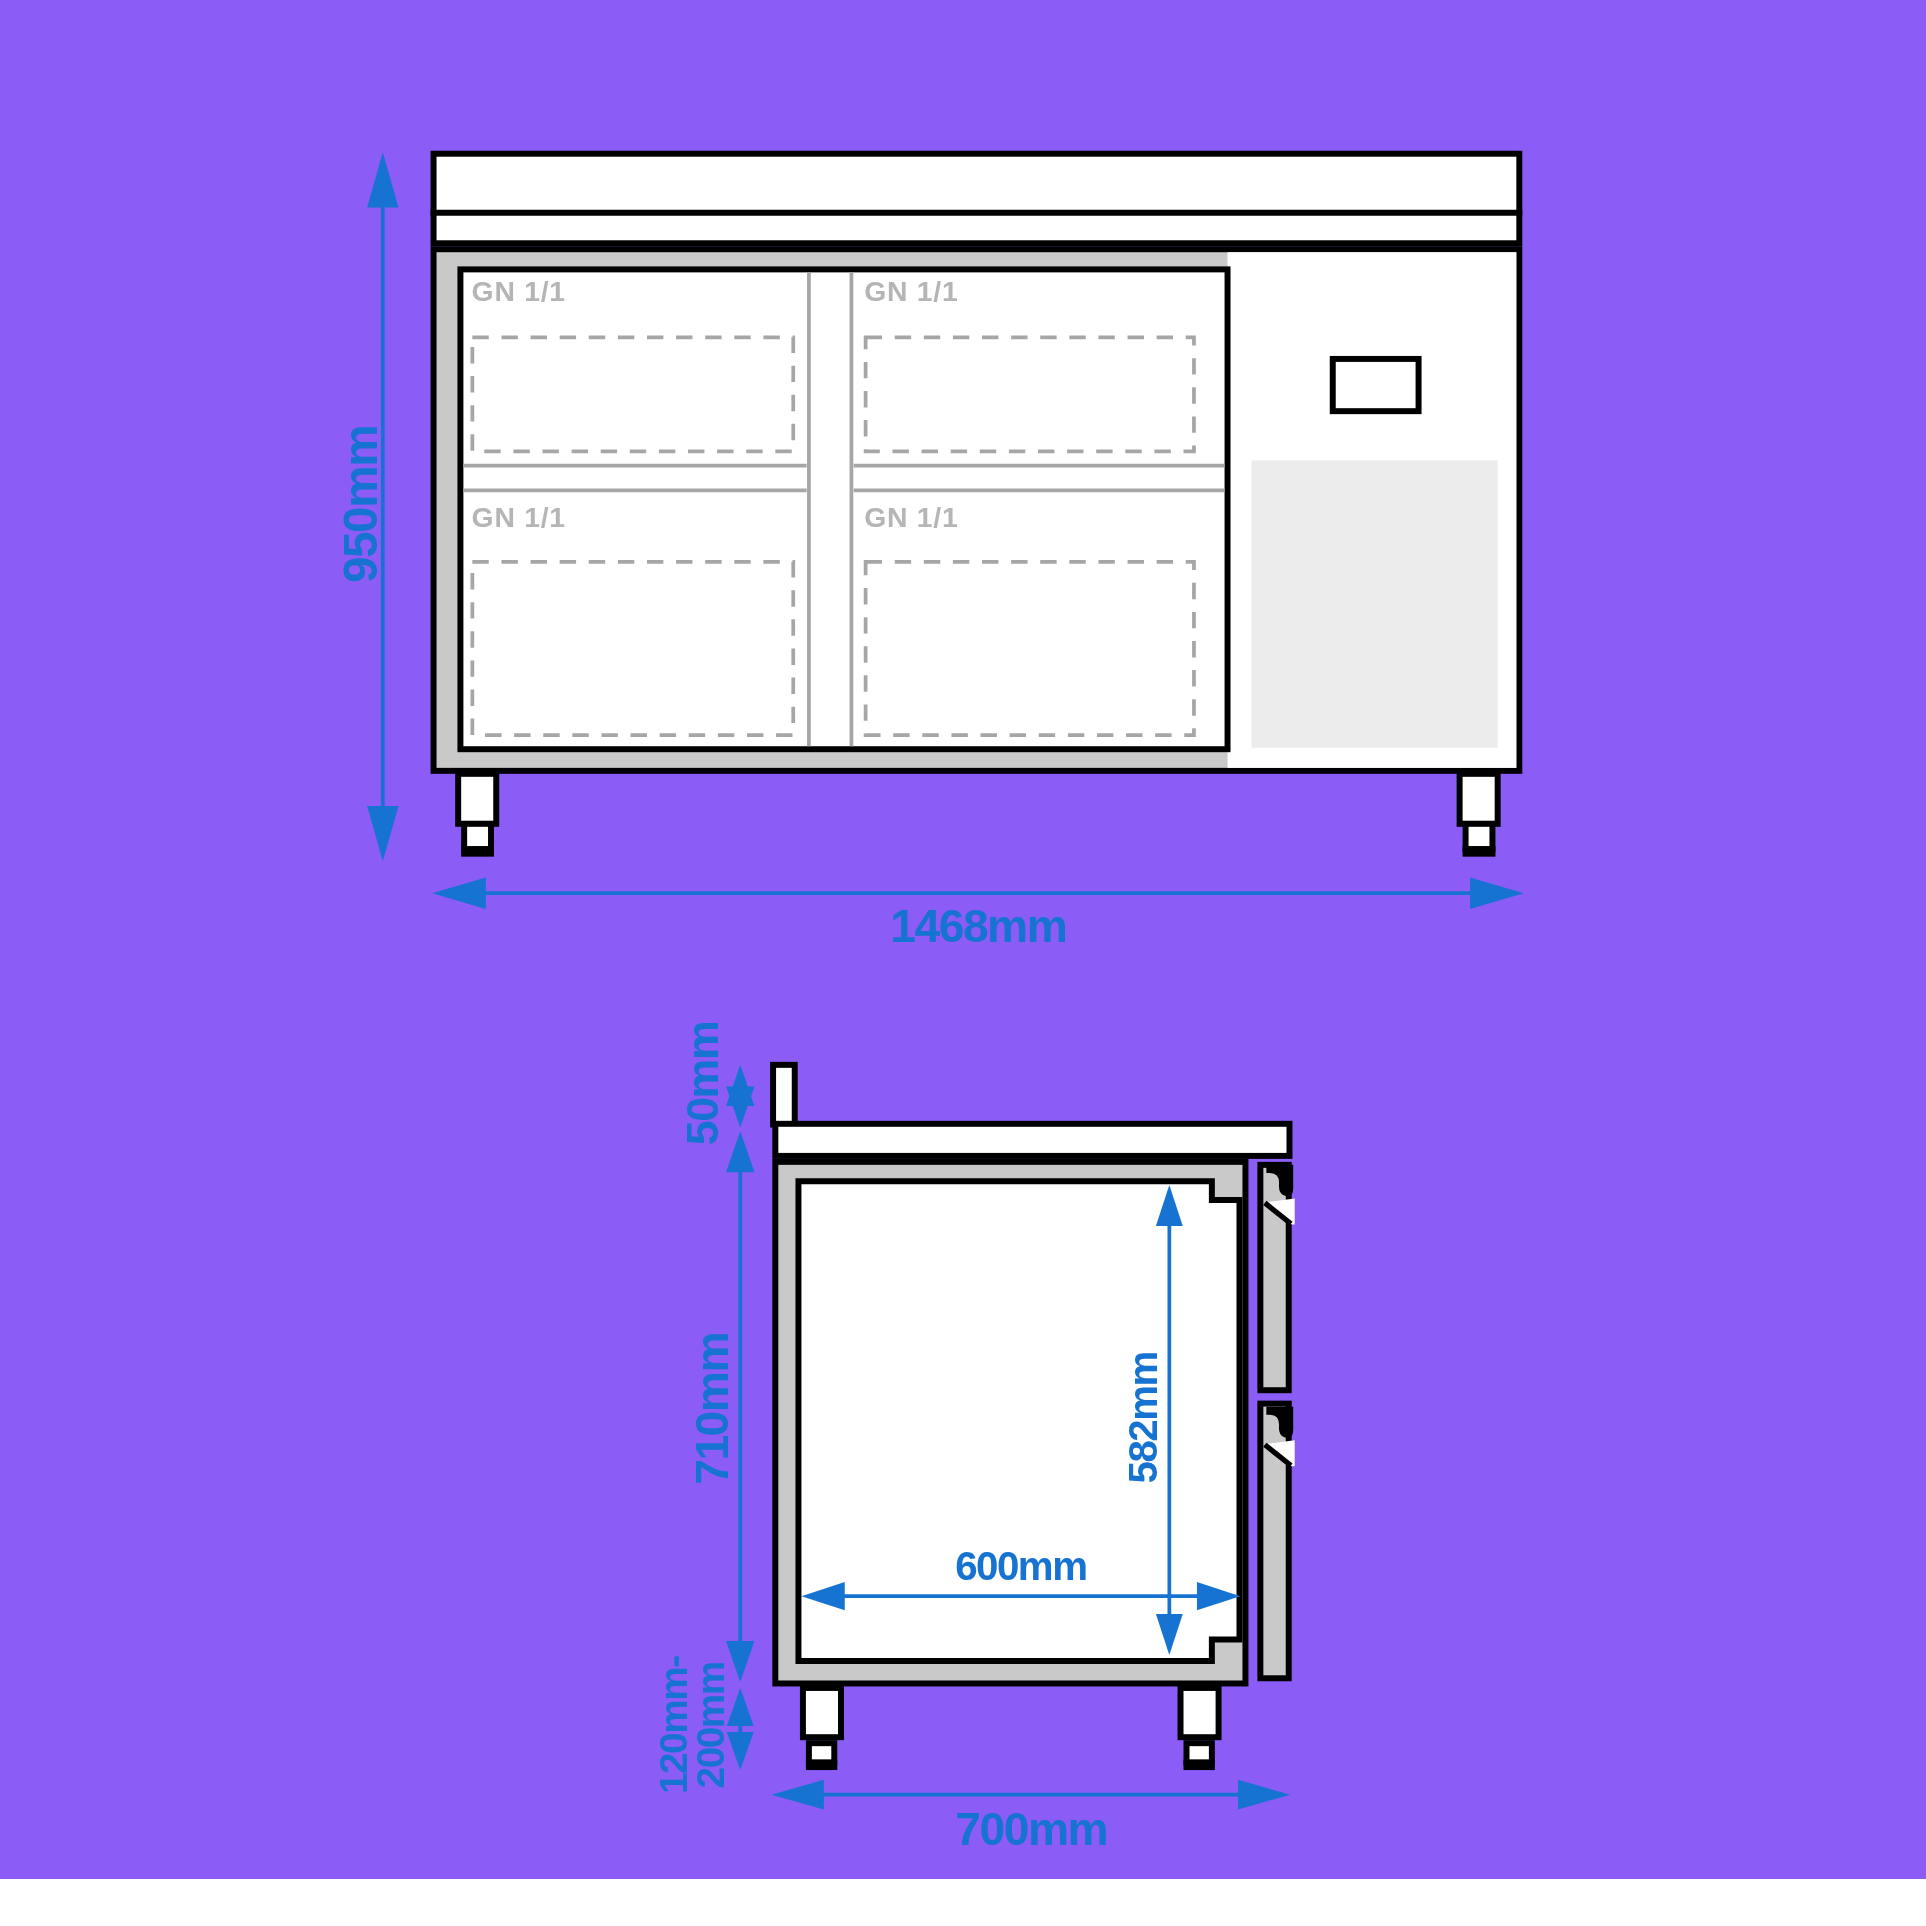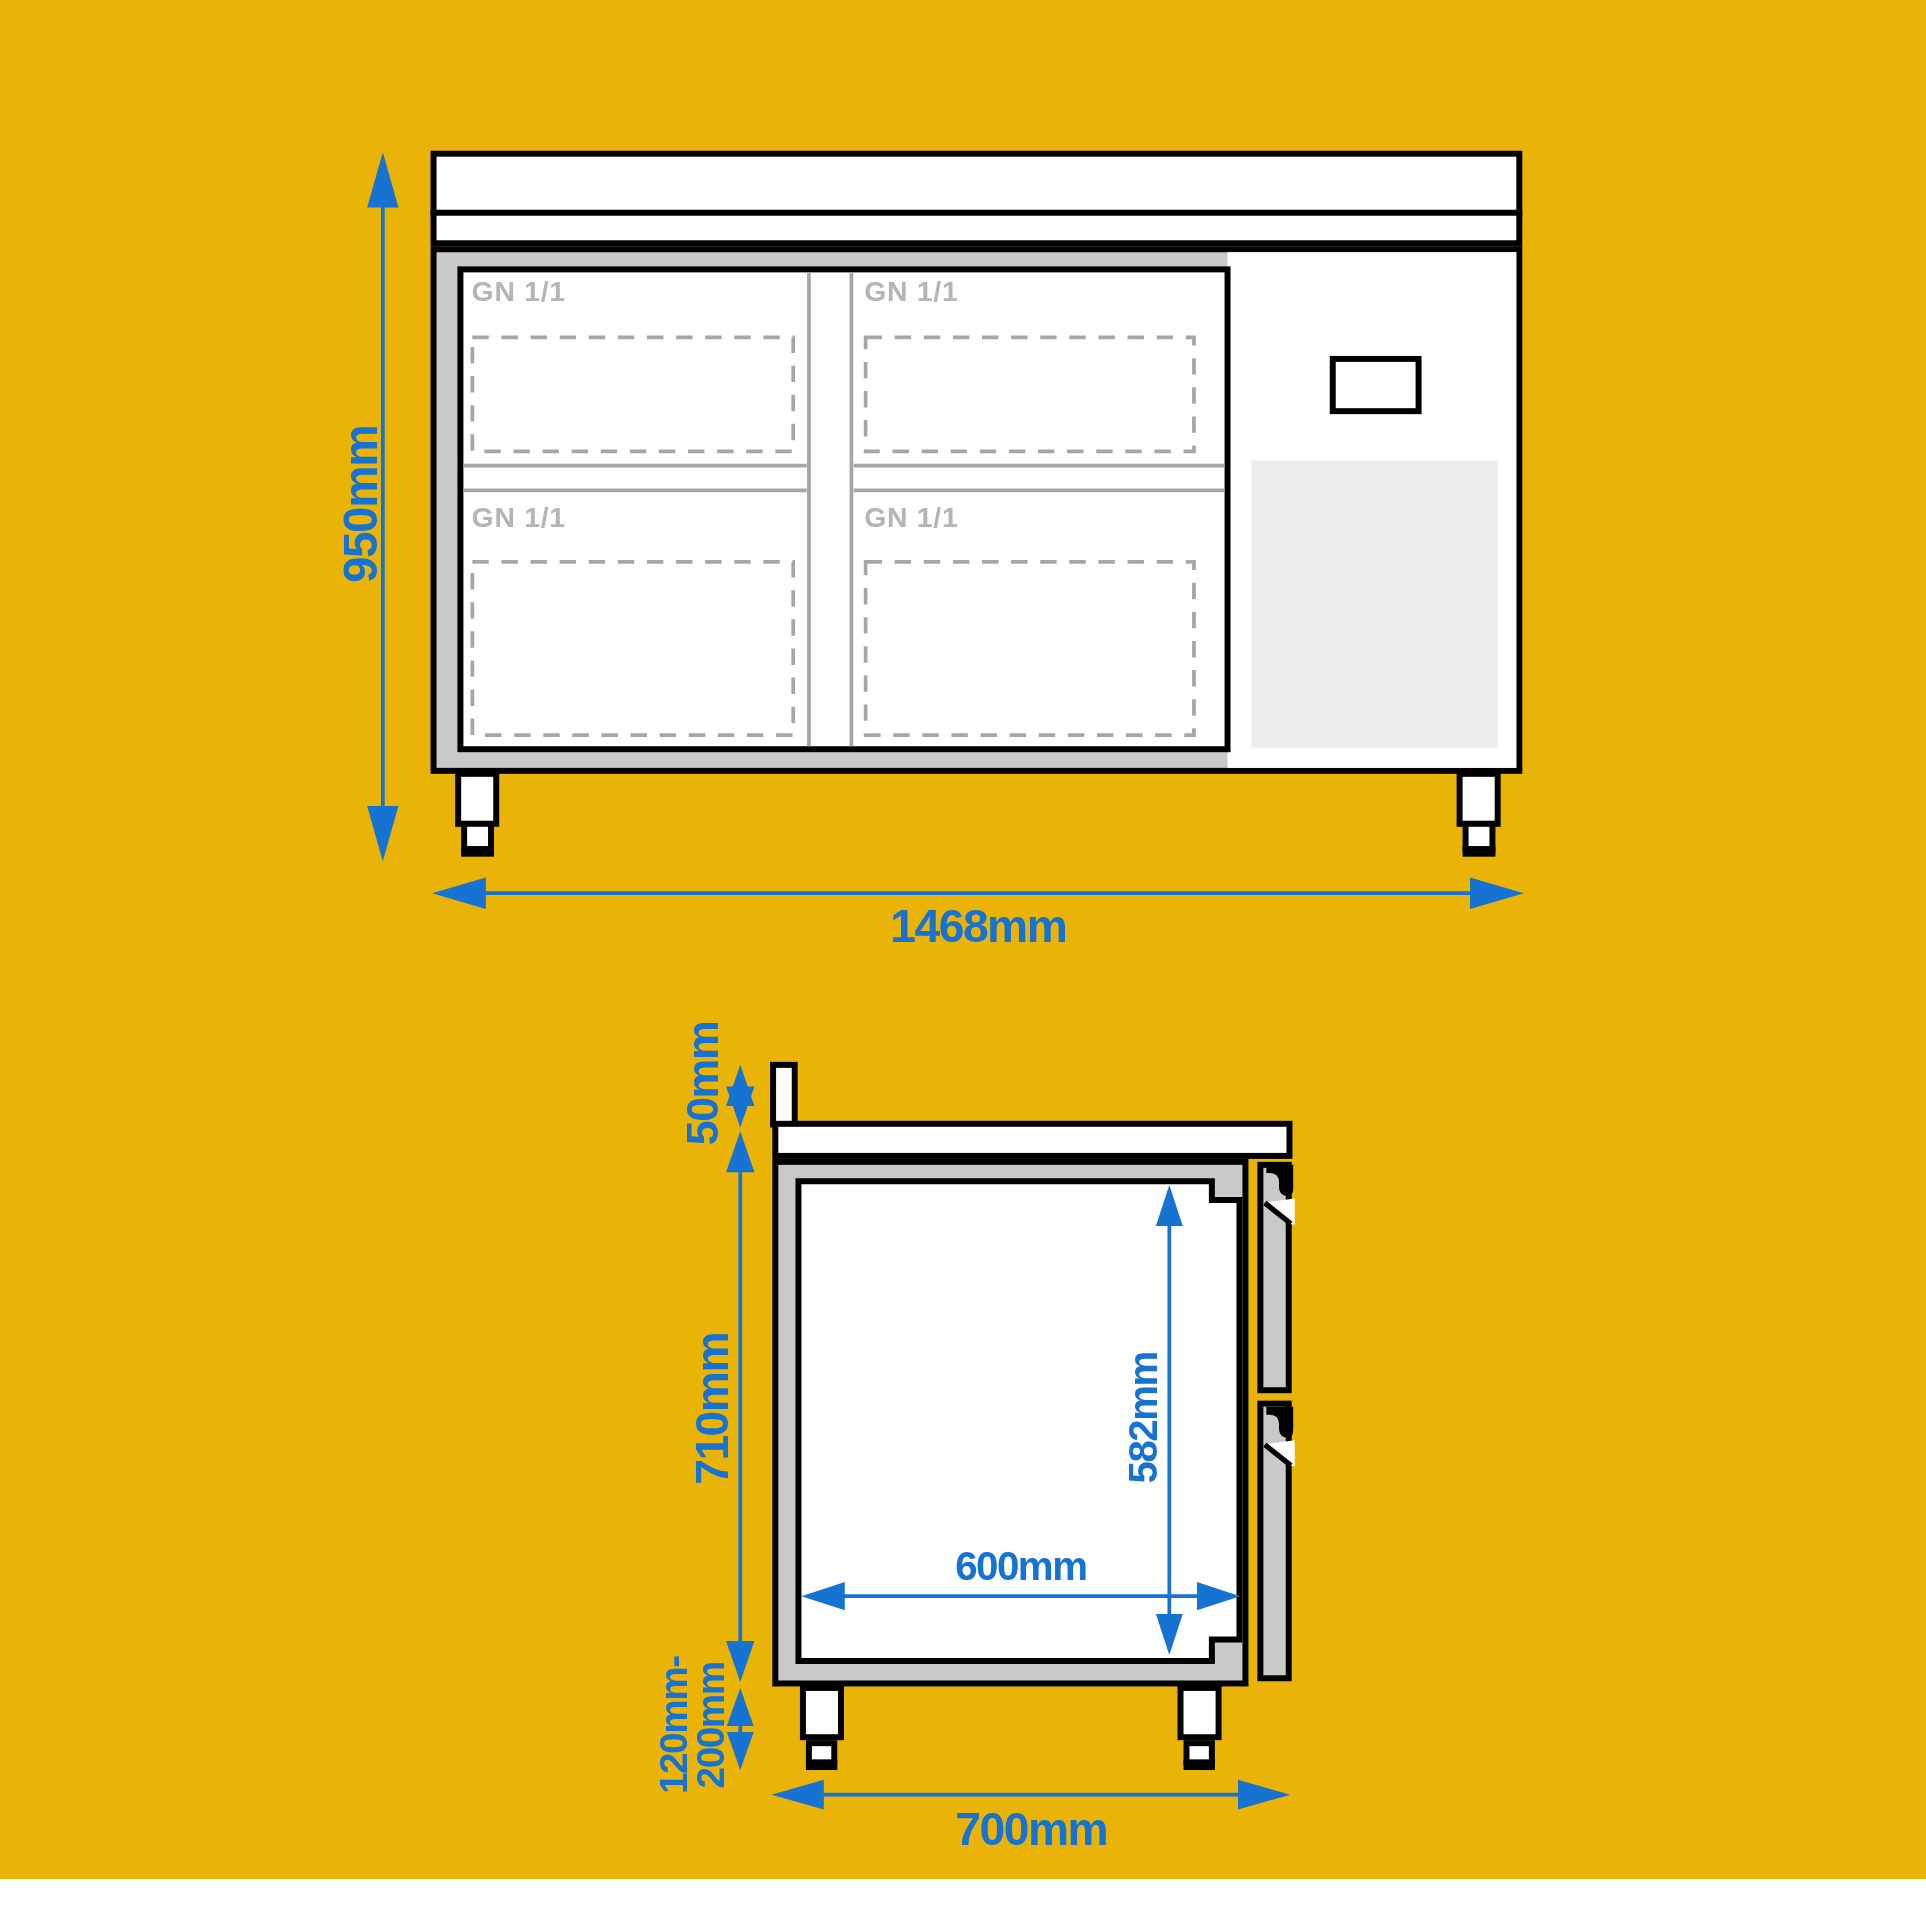--- a/index.html
+++ b/index.html
@@ -4,21 +4,21 @@
 <style>
   :root{
     --accent-blue:#1673d1;
     --casing-gray:#c9c9c9;
     --grille-gray:#ececec;
     --label-gray:#b5b5b5;
     --dash-gray:#a6a6a6;
     --line-black:#000000;
   }
   html,body{margin:0;padding:0;background:#fff;}
-  #stage{width:1926px;height:1879px;background:#eab308;position:relative;}
+  #stage{width:1926px;height:1879px;background:#8b5cf6;position:relative;}
   svg{display:block;}
   text{font-family:"Liberation Sans", sans-serif;font-weight:bold;}
   .outline{fill:#ffffff;stroke:var(--line-black);stroke-width:8;}
   .casing{fill:var(--casing-gray);stroke:var(--line-black);stroke-width:8;}
   .whitefill{fill:#ffffff;}
   .blackfill{fill:var(--line-black);}
   .blackline{stroke:var(--line-black);stroke-width:8;fill:none;}
   .blackline7{stroke:var(--line-black);stroke-width:7;fill:none;}
   .grayline{stroke:var(--dash-gray);stroke-width:5;fill:none;}
   .dashrect{fill:none;stroke:var(--dash-gray);stroke-width:5;stroke-dasharray:22 17;}

